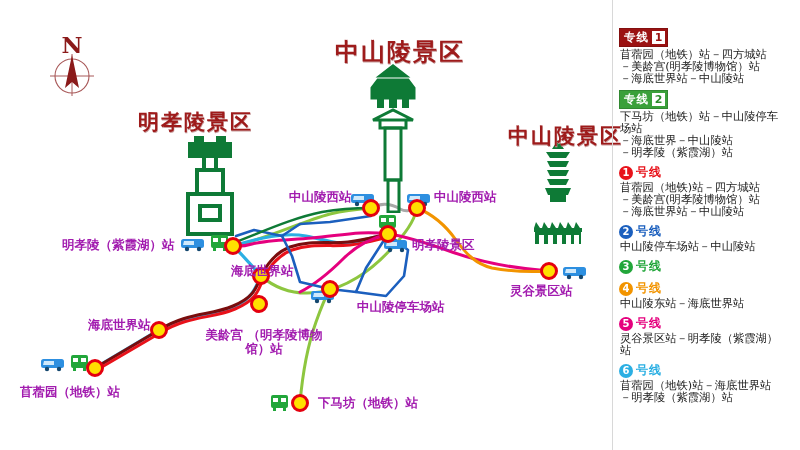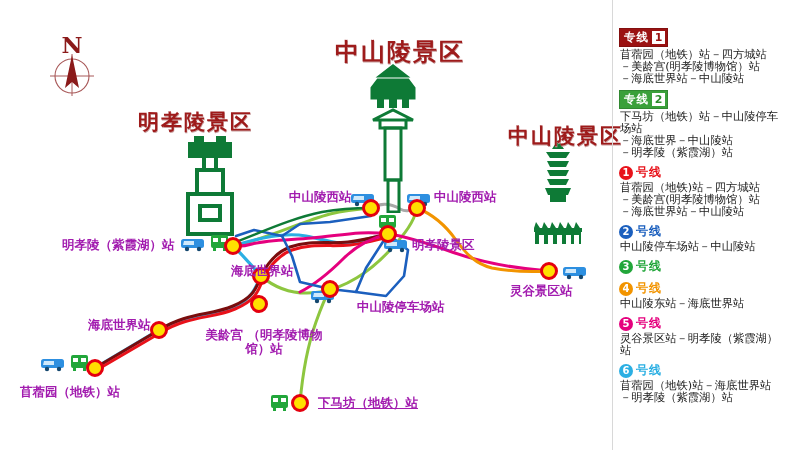--- a/index.html
+++ b/index.html
@@ -295,21 +295,21 @@
     <div class="stn-label" style="left:231px;top:252px;margin-top:12px;">海底世界站</div>
     <div class="stn-label" style="left:289px;top:190px;">中山陵西站</div>
     <div class="stn-label" style="left:434px;top:190px;">中山陵西站</div>
     <div class="stn-label" style="left:412px;top:238px;">明孝陵景区</div>
     <div class="stn-label" style="left:357px;top:300px;">中山陵停车场站</div>
     <div class="stn-label" style="left:510px;top:284px;">灵谷景区站</div>
     <div class="stn-label two-line" style="left:194px;top:328px;">美龄宫
 （明孝陵博物馆）站</div>
     <div class="stn-label" style="left:88px;top:318px;">海底世界站</div>
     <div class="stn-label" style="left:20px;top:385px;">苜蓿园（地铁）站</div>
-    <div class="stn-label" style="left:318px;top:396px;text-decoration:underline;">下马坊（地铁）站</div>
+    <div class="stn-label" style="left:318px;top:396px;">下马坊（地铁）站</div>
   </div>
 
   <div id="legend">
 
     <div class="leg-block">
       <div class="badge-row">
         <span class="sp-badge" style="background:#9b1212;">
           <span class="sp-text">专线</span>
           <span class="sp-num" style="color:#9b1212;">1</span>
         </span>

